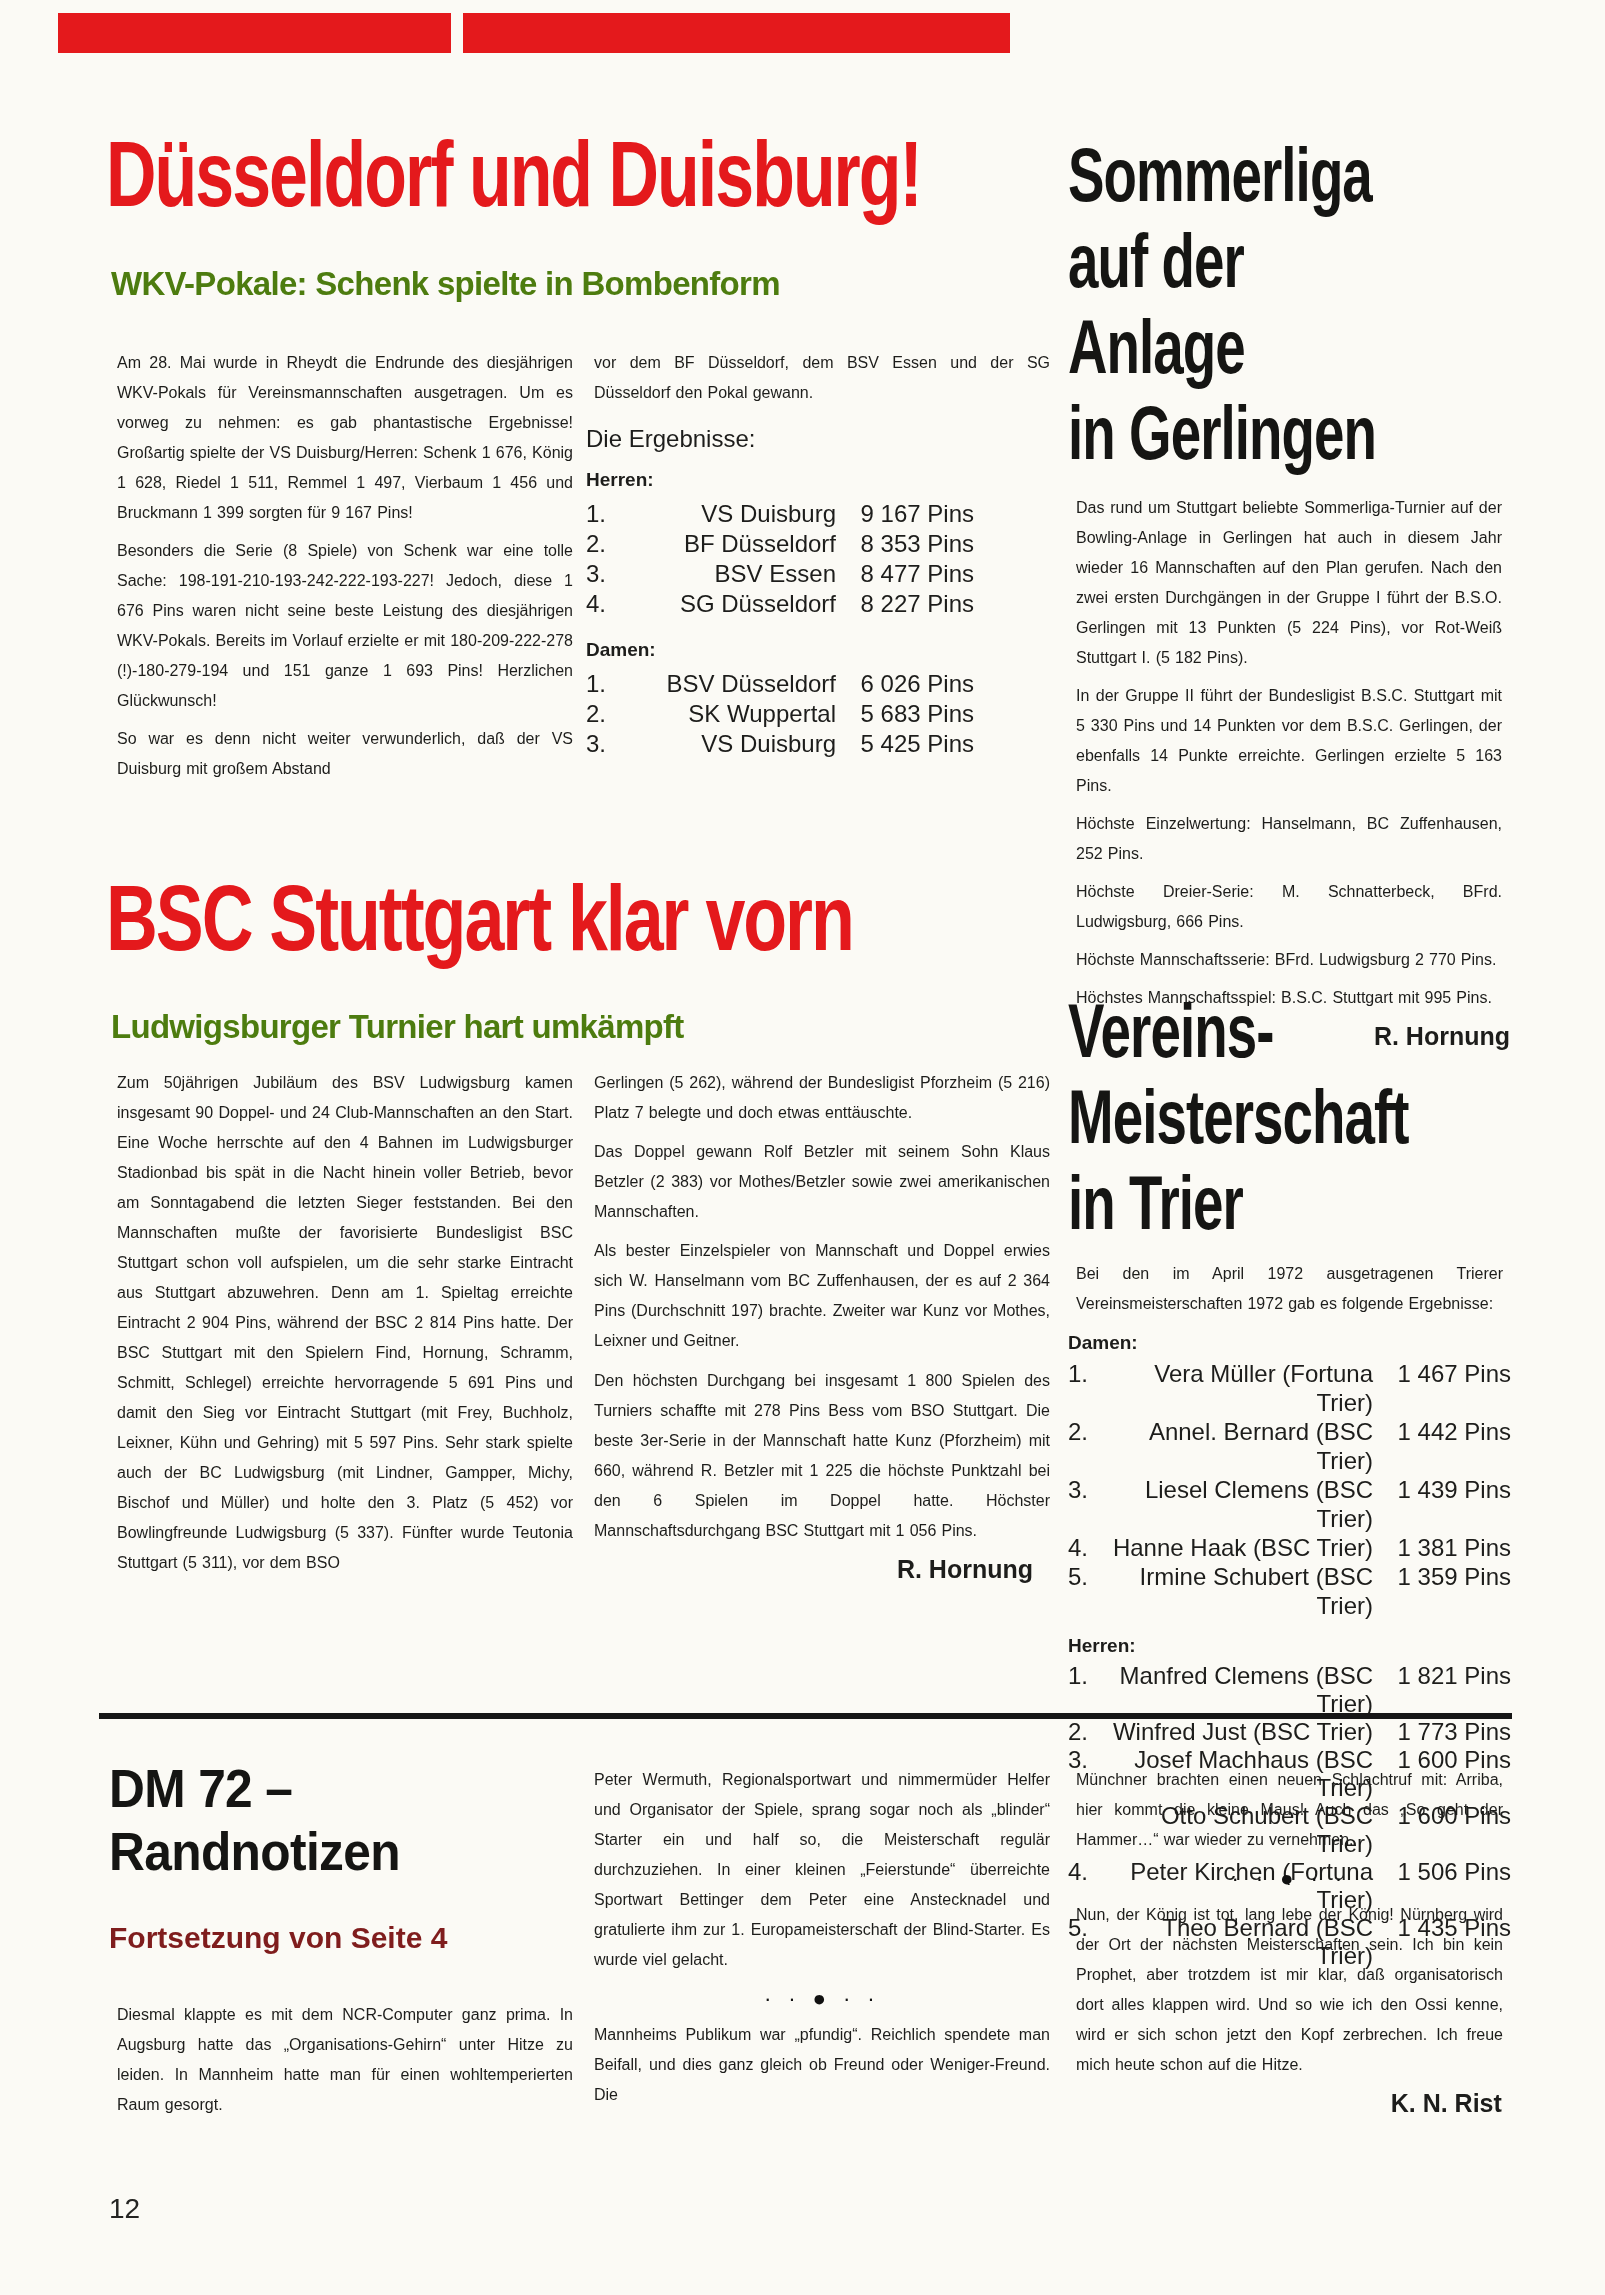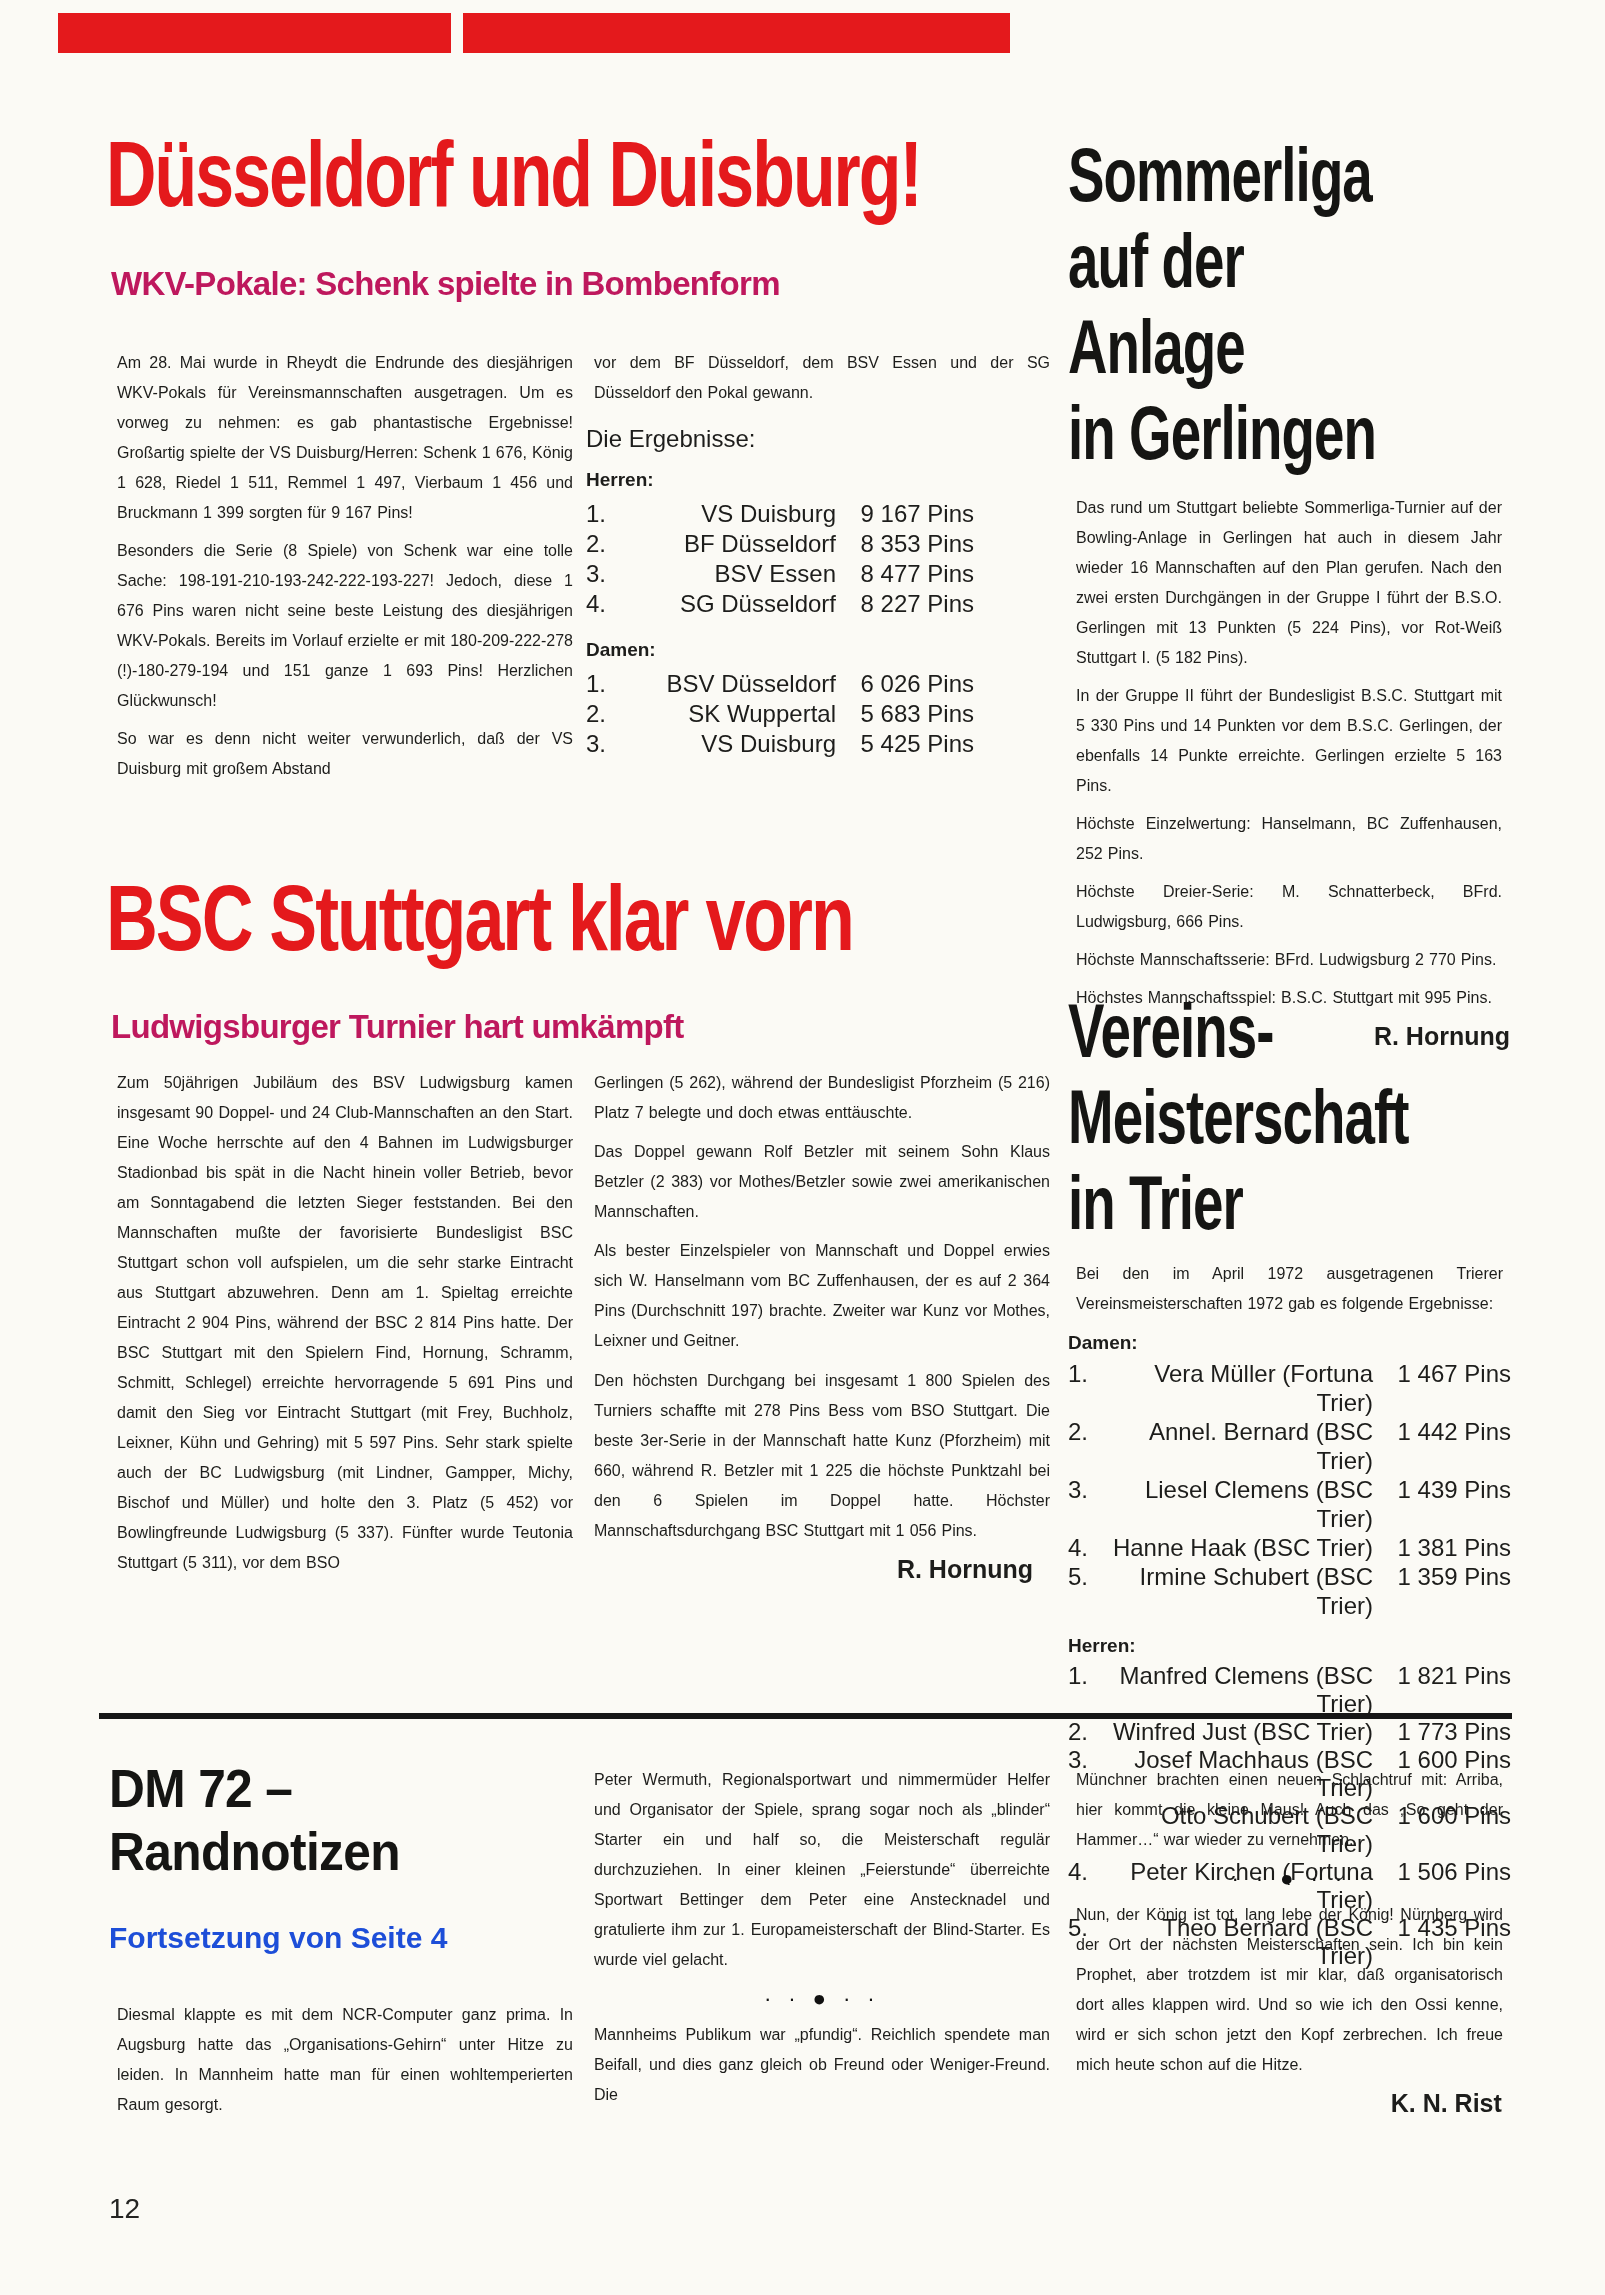--- a/index.html
+++ b/index.html
@@ -28,22 +28,22 @@
   .h-black {
     color:#151513; font-weight:800; font-size:76px; line-height:86px;
     letter-spacing:-1.3px; white-space:pre-line;
     transform:scaleX(.72); transform-origin:left top;
   }
   .h-dm {
     color:#151513; font-weight:800; font-size:54px; line-height:63px;
     letter-spacing:-0.7px; white-space:pre-line;
     transform:scaleX(.92); transform-origin:left top;
   }
-  .subhead { font-weight:700; font-size:33px; letter-spacing:-0.7px; color:#be185d; white-space:nowrap; }
-  .subhead-sm { font-weight:700; font-size:30px; color:#1d4ed8; white-space:nowrap; }
+  .subhead { font-weight:700; font-size:33px; letter-spacing:-0.7px; color:#4d7c0f; white-space:nowrap; }
+  .subhead-sm { font-weight:700; font-size:30px; color:#7f1d1d; white-space:nowrap; }
 
   
   .col { text-align:justify; }
   .col p { margin:8px; font-size:16px; line-height:30px; word-spacing:0.7px; }
   .col p + p { margin-top:0; }
   .gap p + p, .gap .sep + p { margin-top:9.2px; }
 
   
   .list-label { font-weight:700; font-size:19px; margin-top:12px; line-height:30px; }
   .intro-line { font-size:24px; line-height:29px; margin-top:16px; }

